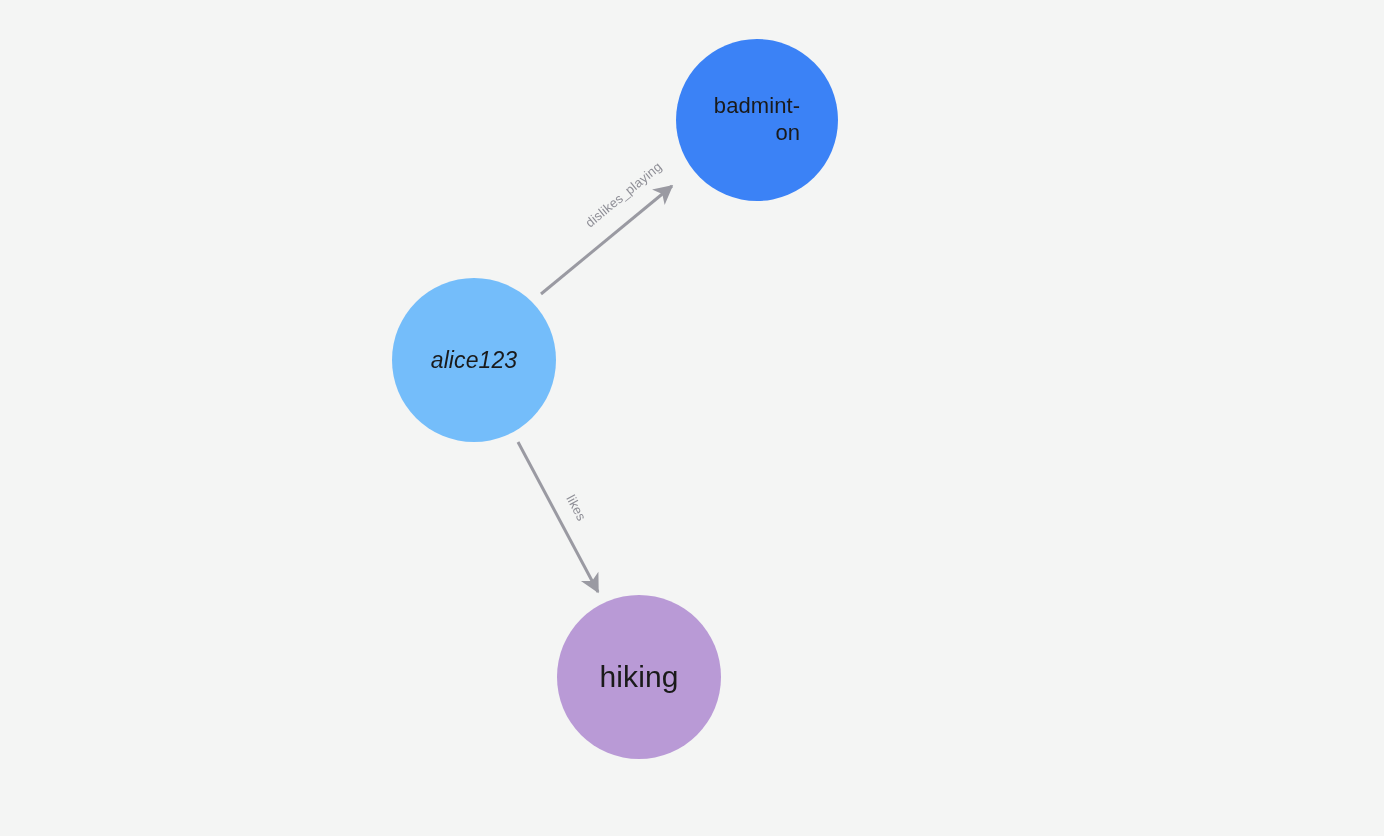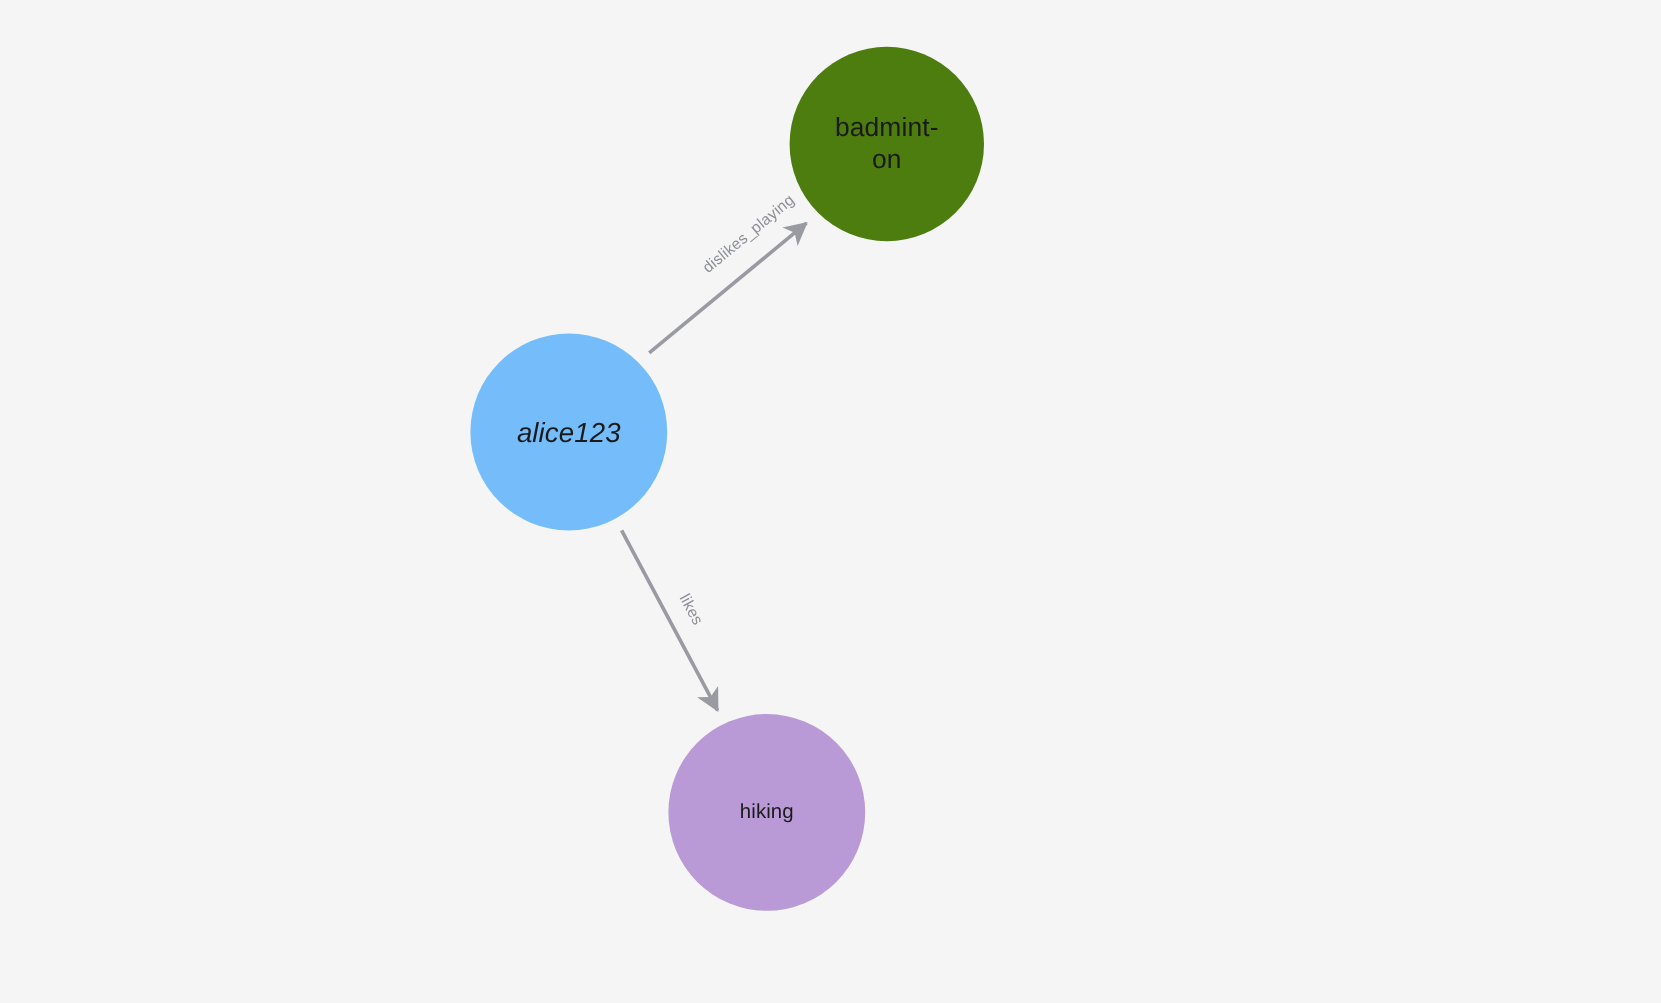--- a/index.html
+++ b/index.html
@@ -71,26 +71,26 @@
       <line x1="541" y1="294" x2="672" y2="186" stroke="#9a9aa2" stroke-width="3" stroke-linecap="butt" marker-end="url(#arrowhead-0)"></line>
       <text class="edge-label" x="590" y="228" transform="rotate(-39.5 590 228)" text-anchor="start">dislikes_playing</text>
     </g>
 
     <g>
       <line x1="518" y1="442" x2="598" y2="592" stroke="#9a9aa2" stroke-width="3" stroke-linecap="butt" marker-end="url(#arrowhead-1)"></line>
       <text class="edge-label" x="566" y="498" transform="rotate(62 566 498)" text-anchor="start">likes</text>
     </g>
   </svg>
 
-  <div class="graph-node" style="left:658px; top:39px; width:162px; height:162px; background:#4d7c0f;">
+  <div class="graph-node" style="left:676px; top:39px; width:162px; height:162px; background:#3b82f6;text-align:right;">
     <span class="graph-node-label" style="font-size:22px;">badmint-
 on</span>
   </div>
 
   <div class="graph-node" style="left:392px; top:278px; width:164px; height:164px; background:#74bdfa;font-style:italic;">
     <span class="graph-node-label" style="font-size:23px;">alice123</span>
   </div>
 
   <div class="graph-node" style="left:557px; top:595px; width:164px; height:164px; background:#b99ad6;">
-    <span class="graph-node-label" style="font-size:17px;">hiking</span>
+    <span class="graph-node-label" style="font-size:30px;">hiking</span>
   </div>
 
 </div>
 
 </body></html>

